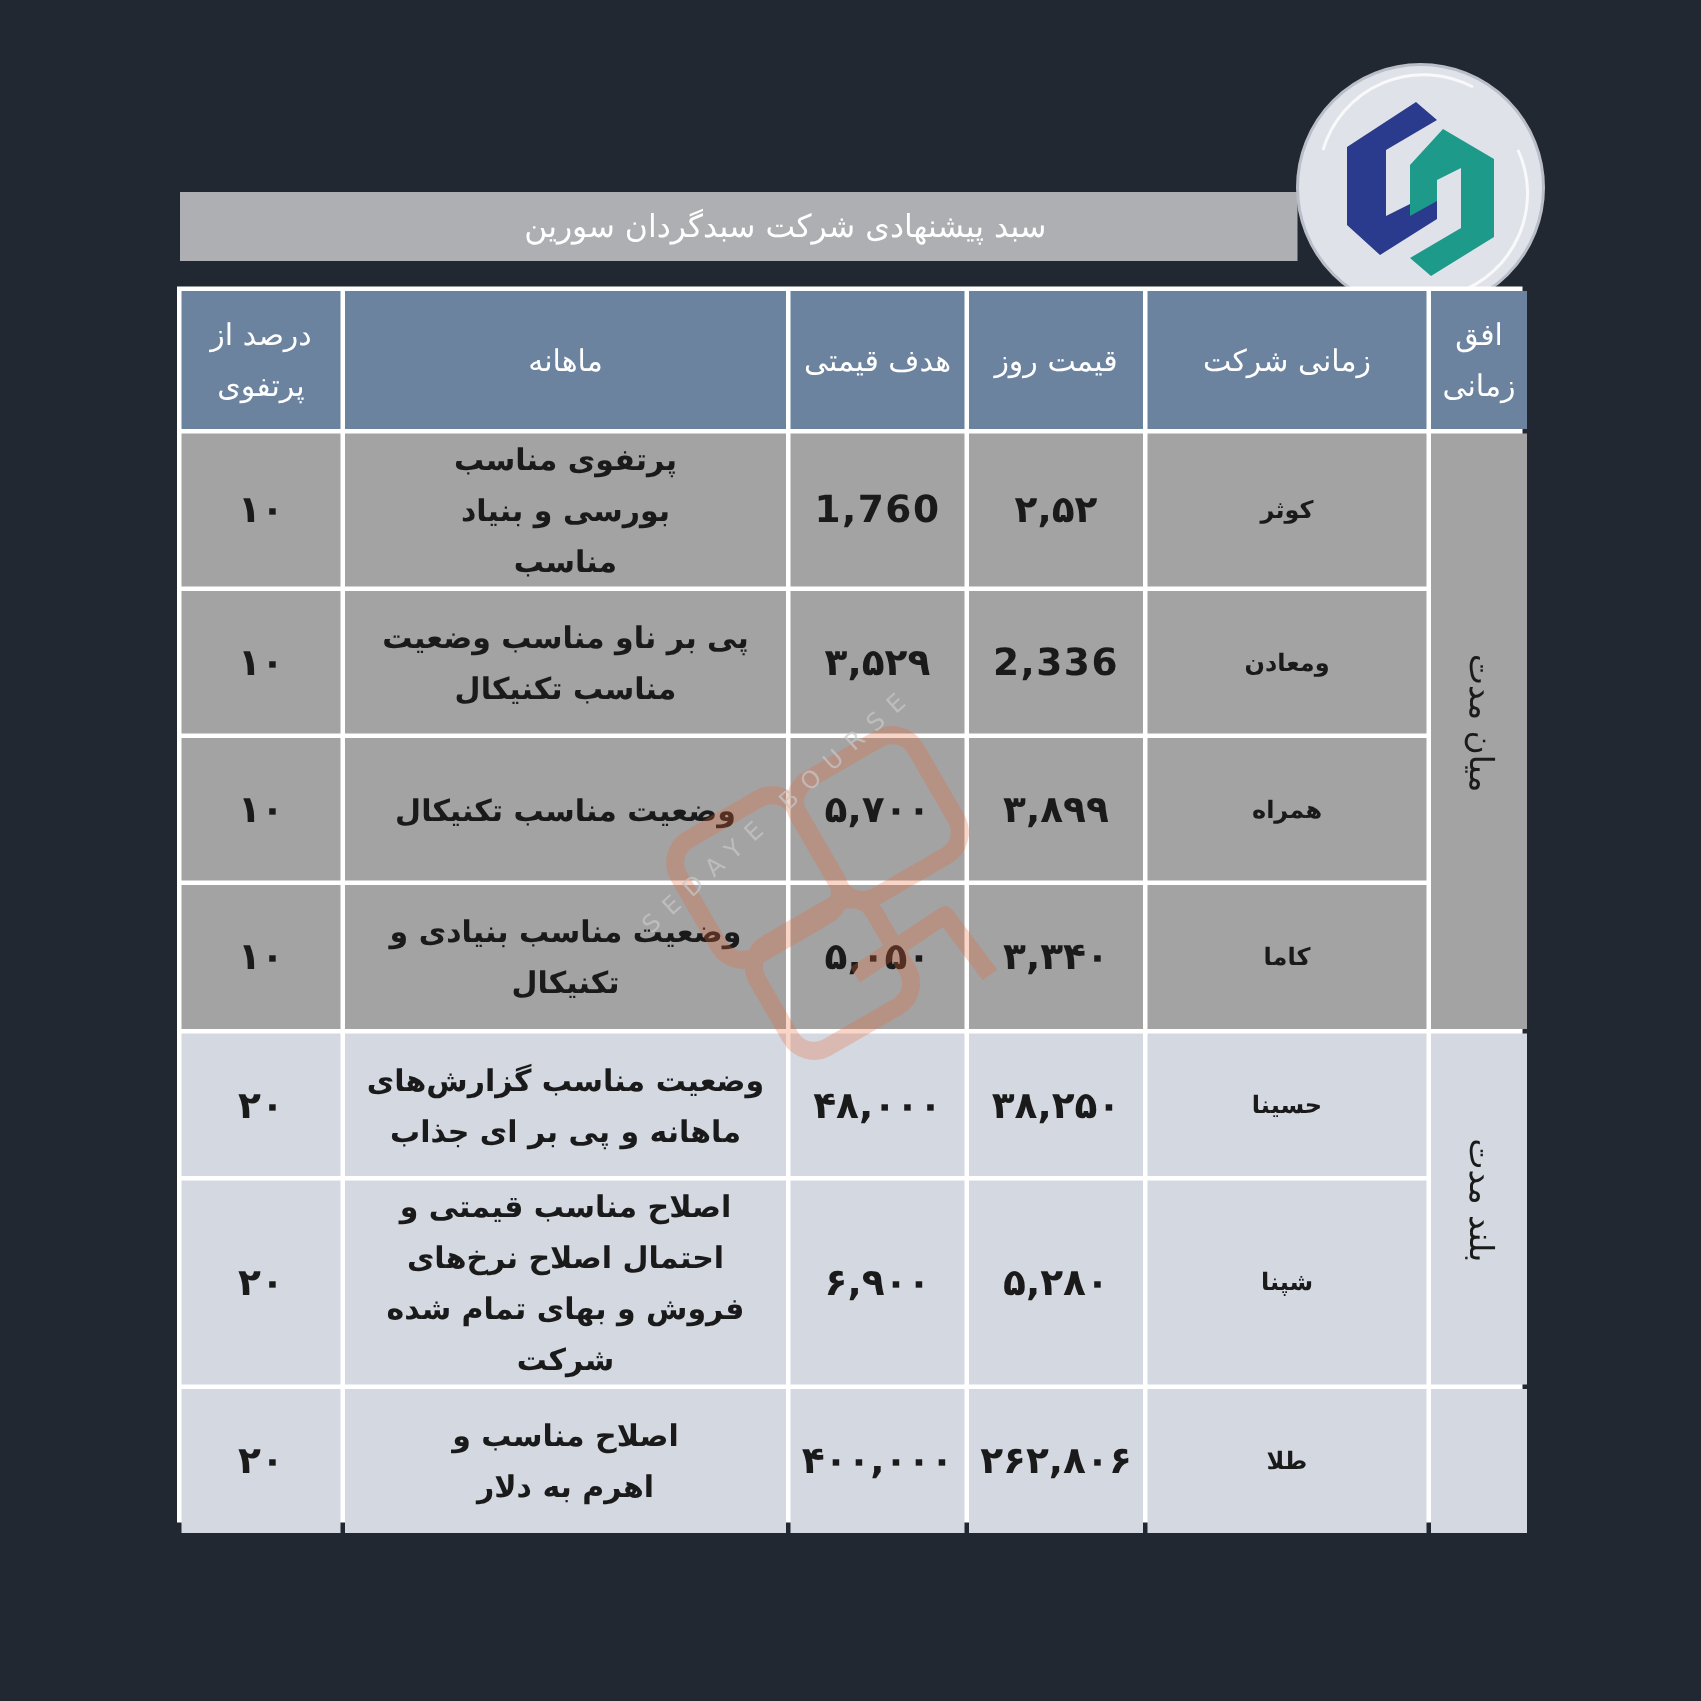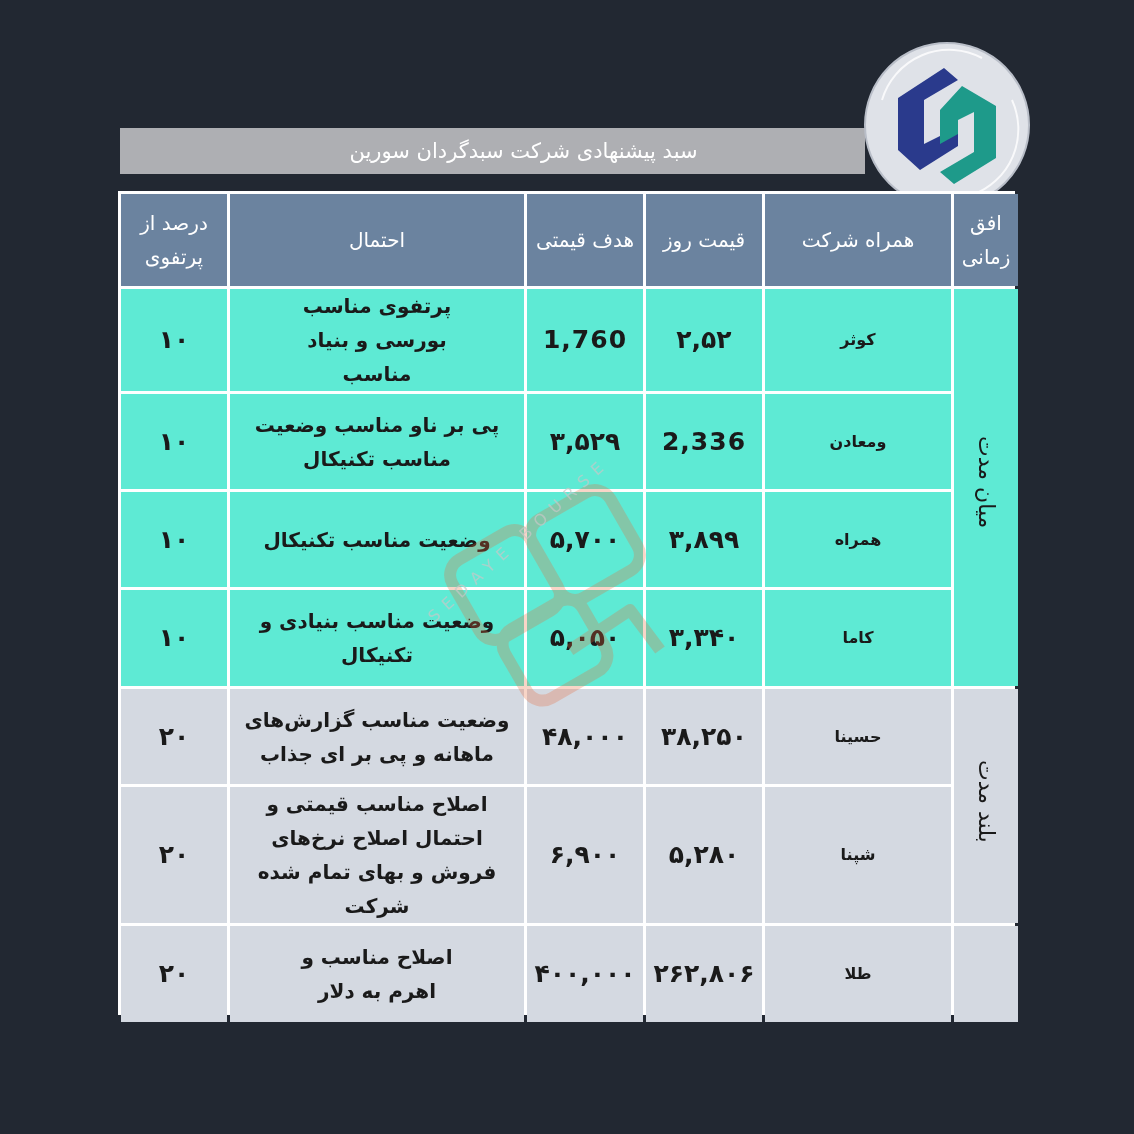--- a/index.html
+++ b/index.html
@@ -28,21 +28,21 @@
     }
     th {
       background: #6b839f; color: #ffffff; font-weight: normal;
       font-size: 20px; line-height: 34px; text-align: center; vertical-align: middle;
       height: 92px;
     }
     td {
       text-align: center; vertical-align: middle; color: #1a1a1a;
       font-size: 20px; line-height: 34px; font-weight: bold;
     }
-    .mid td { background: #5eead4; }
+    .mid td { background: #a3a3a3; }
     .long td { background: #d4d9e1; }
     td.horizon { font-weight: normal; font-size: 22px; }
     .vert {
       display: inline-block; writing-mode: vertical-rl; white-space: nowrap;
       font-weight: normal; font-size: 22px; color: #1a1a1a;
     }
     td.num { direction: ltr; font-size: 25px; letter-spacing: 1px; }
     td.desc { font-size: 20px; }
     td.sym { font-size: 16px; }
 
@@ -78,24 +78,24 @@
       <col style="width:64px">
       <col style="width:186px">
       <col style="width:116px">
       <col style="width:116px">
       <col style="width:294px">
       <col style="width:106px">
     </colgroup>
     <thead>
       <tr>
         <th>افق زمانی</th>
-        <th>همراه شرکت</th>
+        <th>زمانی شرکت</th>
         <th>قیمت روز</th>
         <th>هدف قیمتی</th>
-        <th>احتمال</th>
+        <th>ماهانه</th>
         <th>درصد از پرتفوی</th>
       </tr>
     </thead>
     <tbody>
       <tr class="mid" style="height:95px">
         <td rowspan="4" class="horizon">
           <span class="vert">میان مدت</span>
         </td>
         <td class="sym">کوثر</td>
         <td class="num">۲,۵۲</td>

